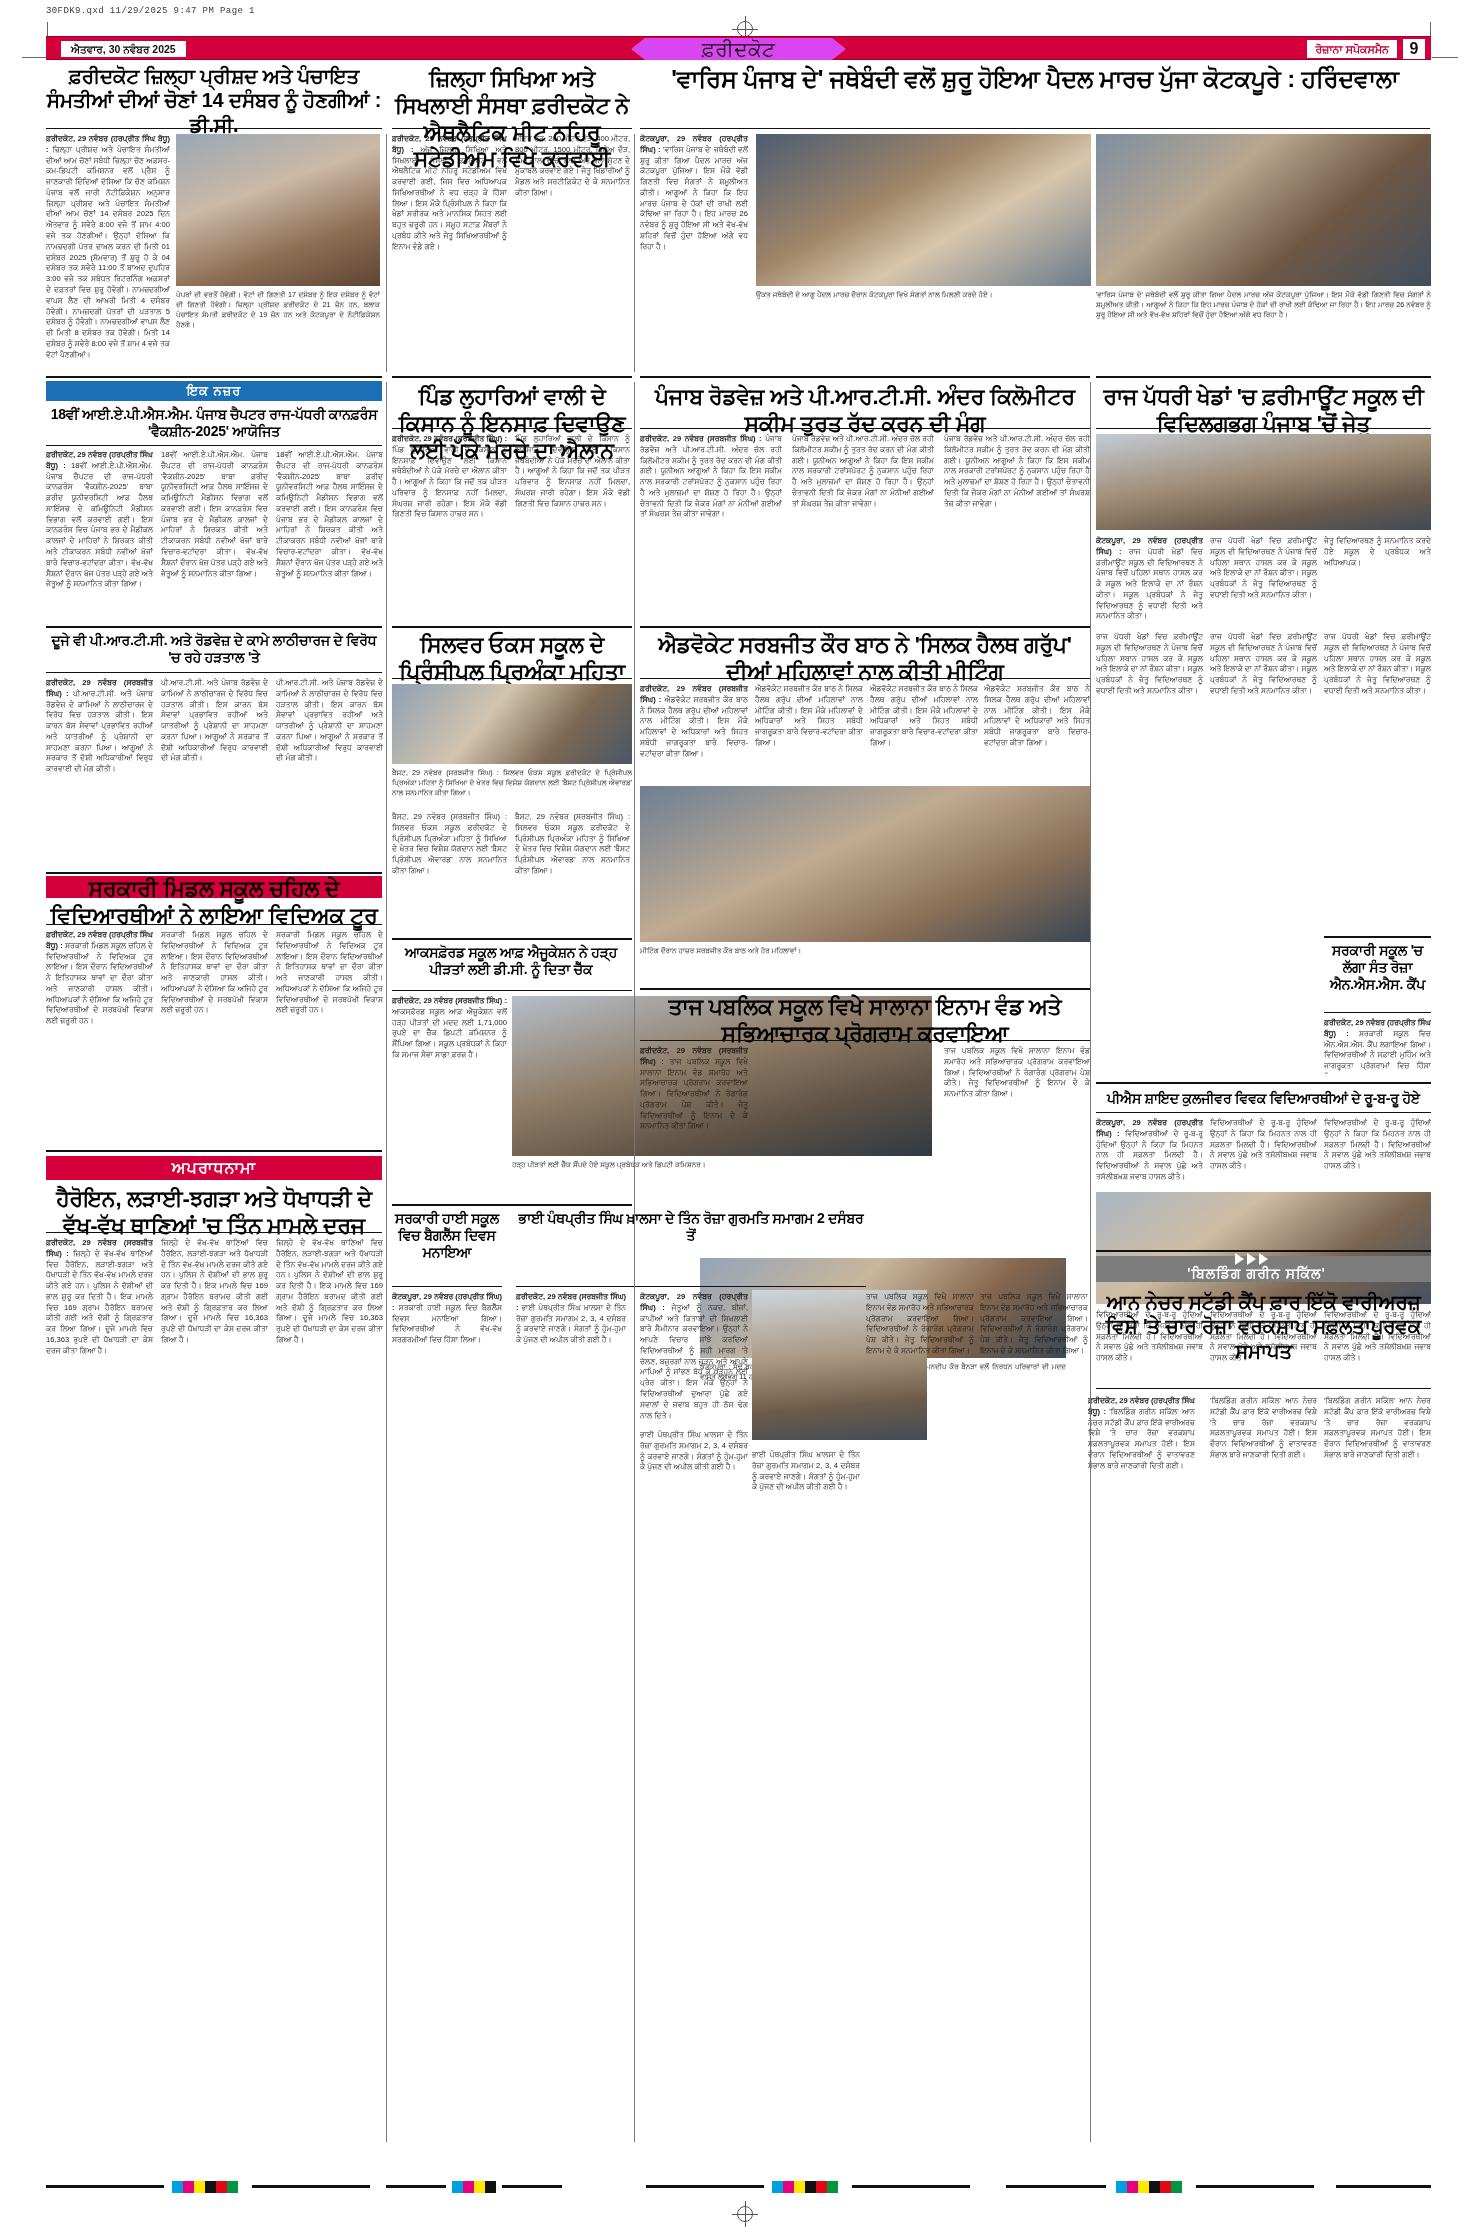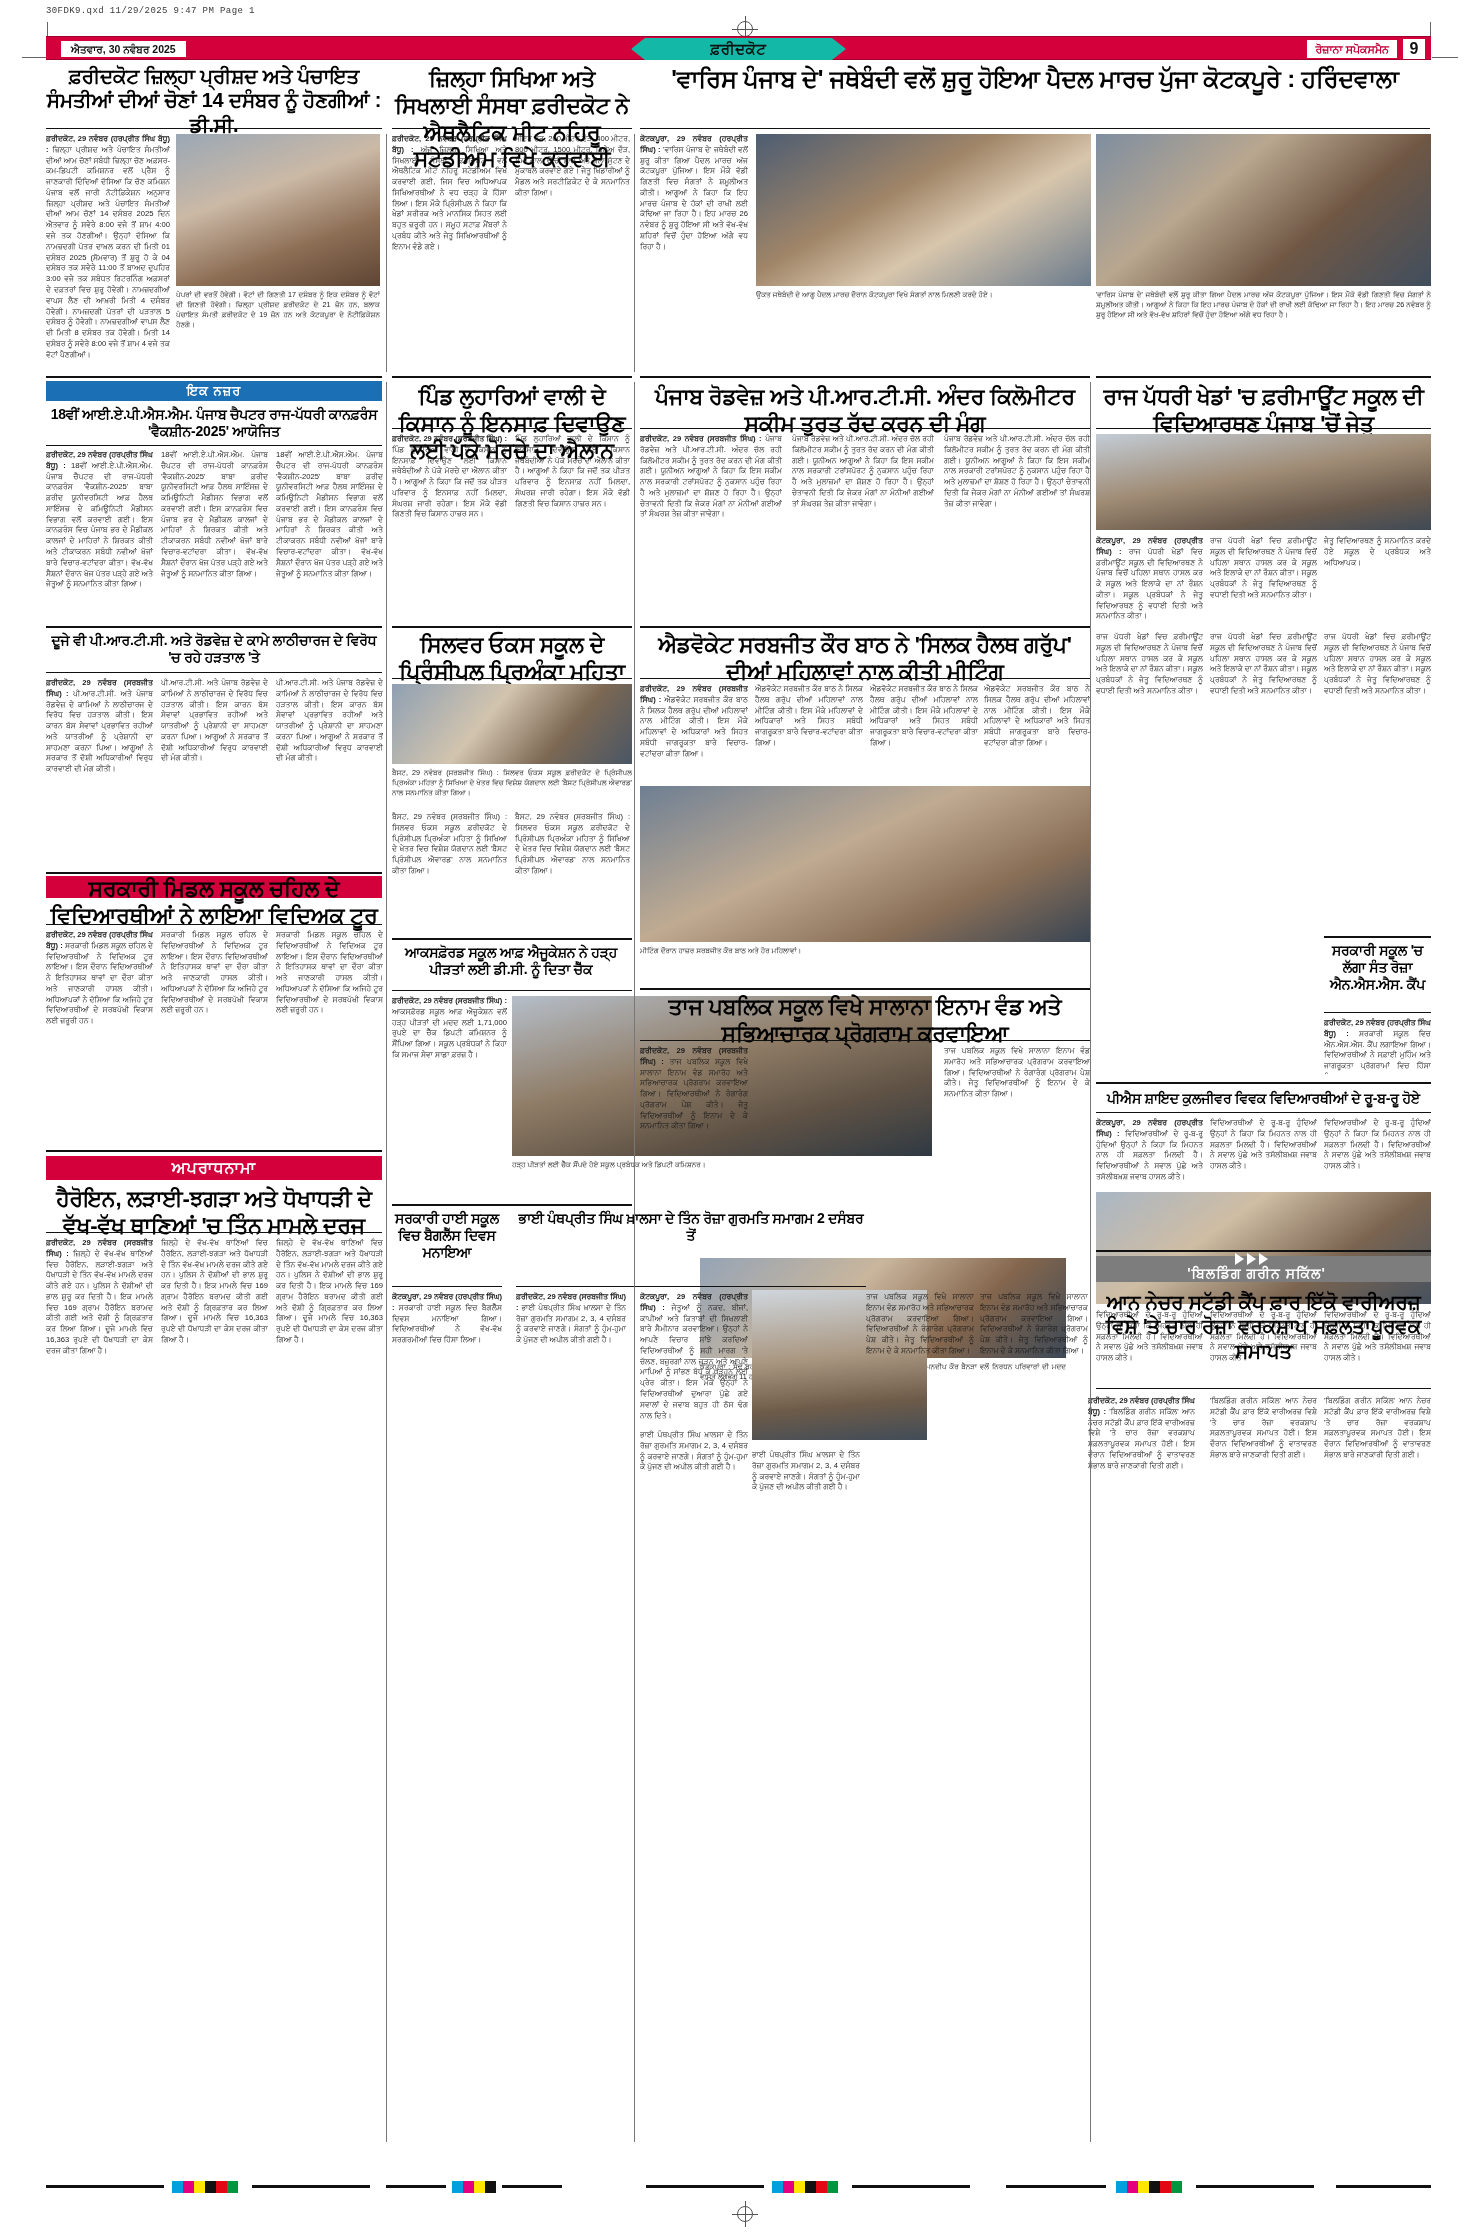--- a/index.html
+++ b/index.html
@@ -50,23 +50,23 @@
     position:absolute; left:14px; top:3px; height:18px;
     background:#fff; padding:1px 10px 0 10px;
     display:flex; align-items:center;
     font-size:10.5px; font-weight:bold; color:#111;
     white-space:nowrap;
     border:1px solid #d4003c;
   }
   .mh-center{
     position:absolute; left:50%; transform:translateX(-50%); top:1px;
     height:22px; min-width:215px;
-    background:#14b8a6;
+    background:#d946ef;
     display:flex; align-items:center; justify-content:center;
-    font-size:15px; font-weight:bold; color:#111; letter-spacing:.5px;
+    font-size:20px; font-weight:normal; color:#111; letter-spacing:.5px;
     clip-path:polygon(14px 0, calc(100% - 14px) 0, 100% 50%, calc(100% - 14px) 100%, 14px 100%, 0 50%);
     padding:0 18px;
     white-space:nowrap;
   }
   .mh-right{
     position:absolute; right:34px; top:3px; height:18px;
     background:#fff; padding:0 7px;
     display:flex; align-items:center;
     font-size:11px; font-weight:bold; color:#c20038;
     white-space:nowrap;
@@ -221,21 +221,21 @@
   <div class="rule" style="left:1096px;top:376px;width:335px;height:2px;background:#111;"></div>
 
   <div class="bar bar-blue" style="left:46px;top:381px;width:336px;height:20px;font-size:13px;">ਇਕ ਨਜ਼ਰ</div>
 
   <div style="position:absolute;left:46px;top:406px;width:336px;" class="hl hl-sm">18ਵੀਂ ਆਈ.ਏ.ਪੀ.ਐਸ.ਐਮ. ਪੰਜਾਬ ਚੈਪਟਰ ਰਾਜ-ਪੱਧਰੀ ਕਾਨਫ਼ਰੰਸ 'ਵੈਕਸ਼ੀਨ-2025' ਆਯੋਜਿਤ</div>
 
   <div style="position:absolute;left:392px;top:384px;width:240px;" class="hl hl-md">ਪਿੰਡ ਲੁਹਾਰਿਆਂ ਵਾਲੀ ਦੇ ਕਿਸਾਨ ਨੂੰ ਇਨਸਾਫ਼ ਦਿਵਾਉਣ ਲਈ ਪੱਕੇ ਮੋਰਚੇ ਦਾ ਐਲਾਨ</div>
 
   <div style="position:absolute;left:640px;top:384px;width:450px;" class="hl hl-md">ਪੰਜਾਬ ਰੋਡਵੇਜ਼ ਅਤੇ ਪੀ.ਆਰ.ਟੀ.ਸੀ. ਅੰਦਰ ਕਿਲੋਮੀਟਰ ਸਕੀਮ ਤੁਰਤ ਰੱਦ ਕਰਨ ਦੀ ਮੰਗ</div>
 
-  <div style="position:absolute;left:1096px;top:384px;width:335px;" class="hl hl-md">ਰਾਜ ਪੱਧਰੀ ਖੇਡਾਂ 'ਚ ਫ਼ਰੀਮਾਊਂਟ ਸਕੂਲ ਦੀ ਵਿਦਿਆਰਥਣ ਪੰਜਾਬ 'ਚੋਂ ਜੇਤੂ</div>
+  <div style="position:absolute;left:1096px;top:384px;width:335px;" class="hl hl-md">ਰਾਜ ਪੱਧਰੀ ਖੇਡਾਂ 'ਚ ਫ਼ਰੀਮਾਊਂਟ ਸਕੂਲ ਦੀ ਵਿਦਿਲਗਭਗ ਪੰਜਾਬ 'ਚੋਂ ਜੇਤੂ</div>
 
   <div class="rule" style="left:46px;top:445px;width:336px;height:1px;"></div>
   <div class="rule" style="left:392px;top:428px;width:240px;height:1px;"></div>
   <div class="rule" style="left:640px;top:428px;width:450px;height:1px;"></div>
   <div class="rule" style="left:1096px;top:428px;width:335px;height:1px;"></div>
 
   <div class="body-col" style="position:absolute;left:46px;top:450px;width:107px;height:170px;">
     <b>ਫ਼ਰੀਦਕੋਟ, 29 ਨਵੰਬਰ (ਹਰਪ੍ਰੀਤ ਸਿੰਘ ਬੱਧੂ) :</b>
     <span>18ਵੀਂ ਆਈ.ਏ.ਪੀ.ਐਸ.ਐਮ. ਪੰਜਾਬ ਚੈਪਟਰ ਦੀ ਰਾਜ-ਪੱਧਰੀ ਕਾਨਫ਼ਰੰਸ 'ਵੈਕਸ਼ੀਨ-2025' ਬਾਬਾ ਫ਼ਰੀਦ ਯੂਨੀਵਰਸਿਟੀ ਆਫ਼ ਹੈਲਥ ਸਾਇੰਸਜ਼ ਦੇ ਕਮਿਊਨਿਟੀ ਮੈਡੀਸਨ ਵਿਭਾਗ ਵਲੋਂ ਕਰਵਾਈ ਗਈ। ਇਸ ਕਾਨਫ਼ਰੰਸ ਵਿਚ ਪੰਜਾਬ ਭਰ ਦੇ ਮੈਡੀਕਲ ਕਾਲਜਾਂ ਦੇ ਮਾਹਿਰਾਂ ਨੇ ਸ਼ਿਰਕਤ ਕੀਤੀ ਅਤੇ ਟੀਕਾਕਰਨ ਸਬੰਧੀ ਨਵੀਆਂ ਖੋਜਾਂ ਬਾਰੇ ਵਿਚਾਰ-ਵਟਾਂਦਰਾ ਕੀਤਾ। ਵੱਖ-ਵੱਖ ਸੈਸ਼ਨਾਂ ਦੌਰਾਨ ਖੋਜ ਪੱਤਰ ਪੜ੍ਹੇ ਗਏ ਅਤੇ ਜੇਤੂਆਂ ਨੂੰ ਸਨਮਾਨਿਤ ਕੀਤਾ ਗਿਆ।</span>
   </div>

